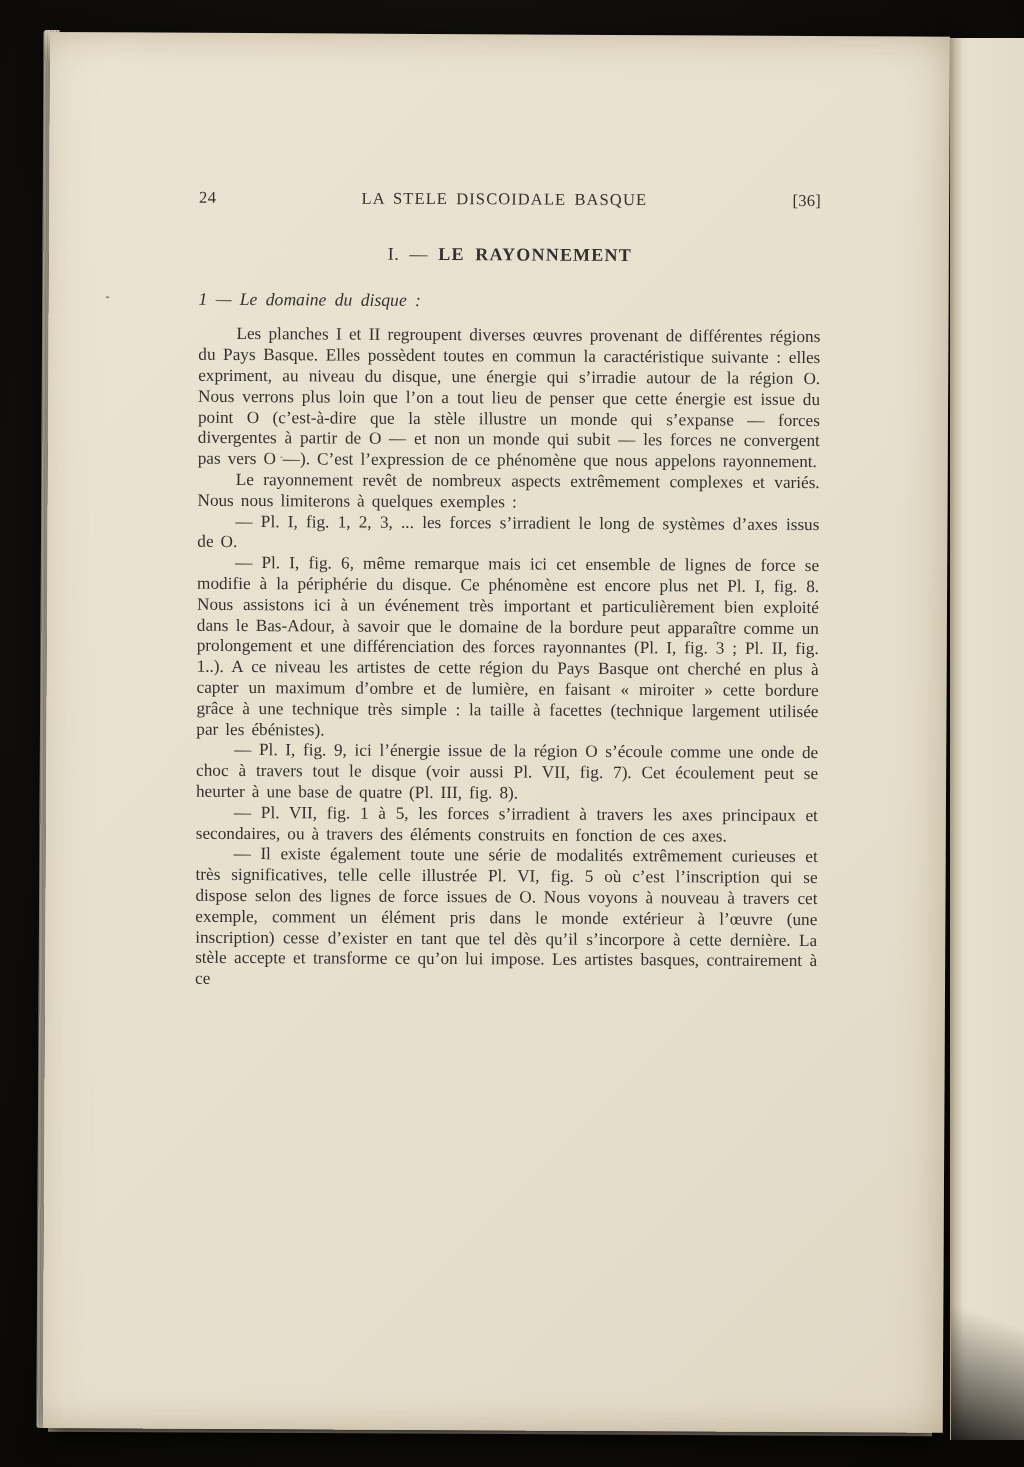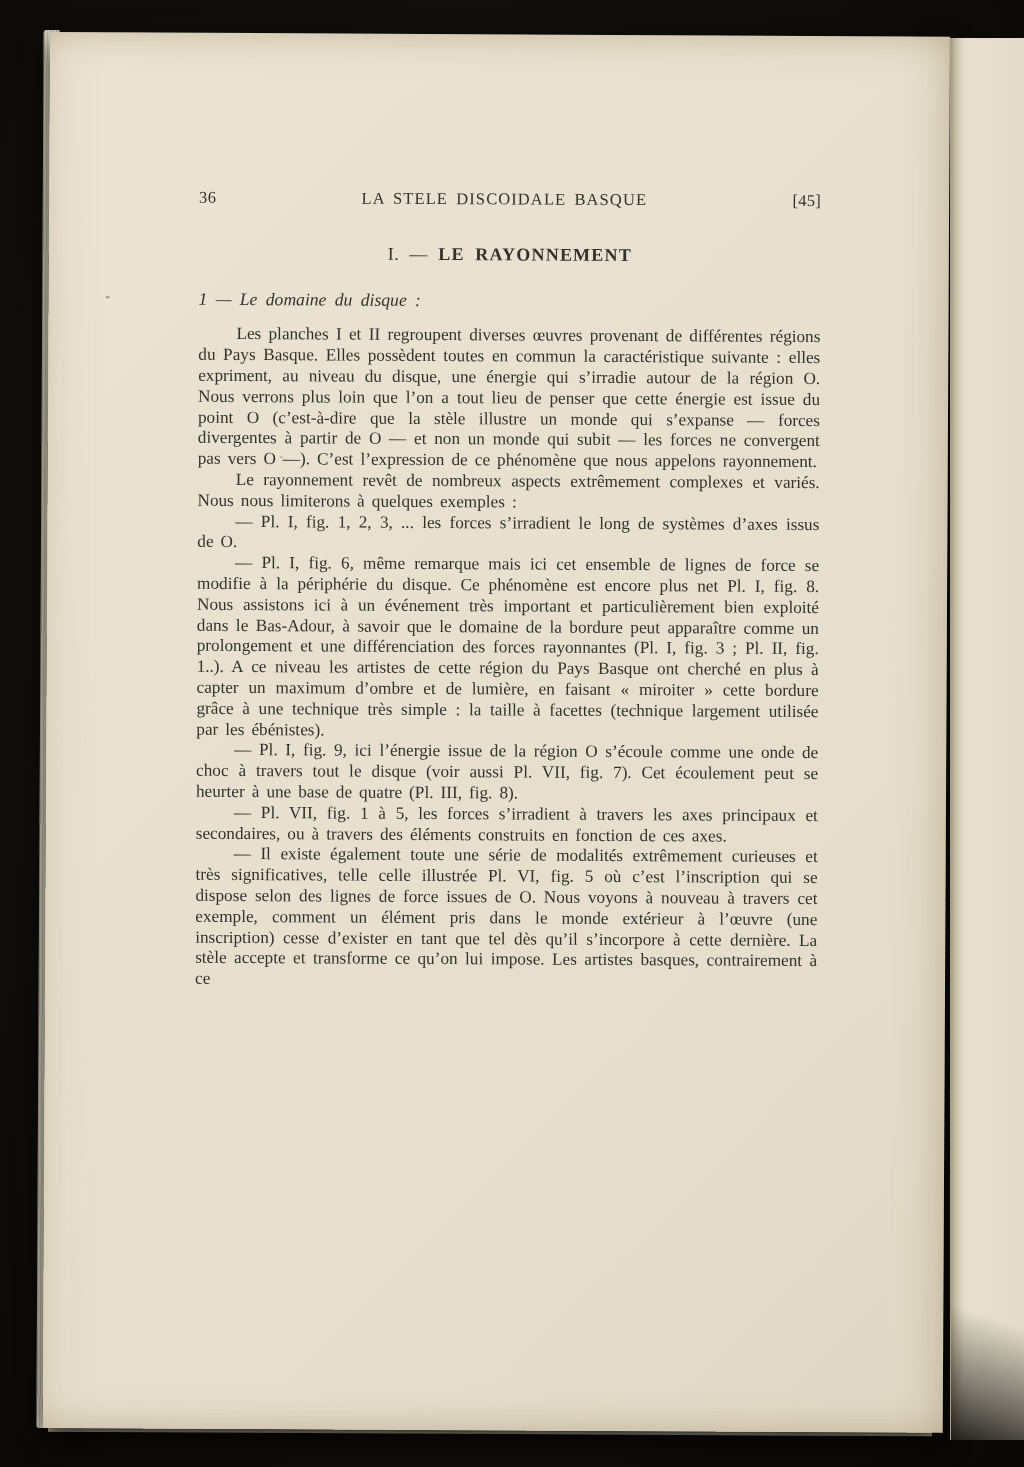--- a/index.html
+++ b/index.html
@@ -91,23 +91,23 @@
 <div class="page-stack-left"></div>
 <div class="page-stack-bottom"></div>
 
 <div class="page">
   <span class="speck s1"></span>
   <span class="speck s2"></span>
 
   <div class="text-block">
 
     <div class="header-row">
-      <span>36</span>
+      <span>24</span>
       <span class="running-title">LA STELE DISCOIDALE BASQUE</span>
-      <span>[45]</span>
+      <span>[36]</span>
     </div>
 
     <div class="section-heading">
       <span>I. —</span>
       <span class="bold">LE RAYONNEMENT</span>
     </div>
 
     <div class="subsection-heading">1 — Le domaine du disque :</div>
 
     <div class="paragraphs">

